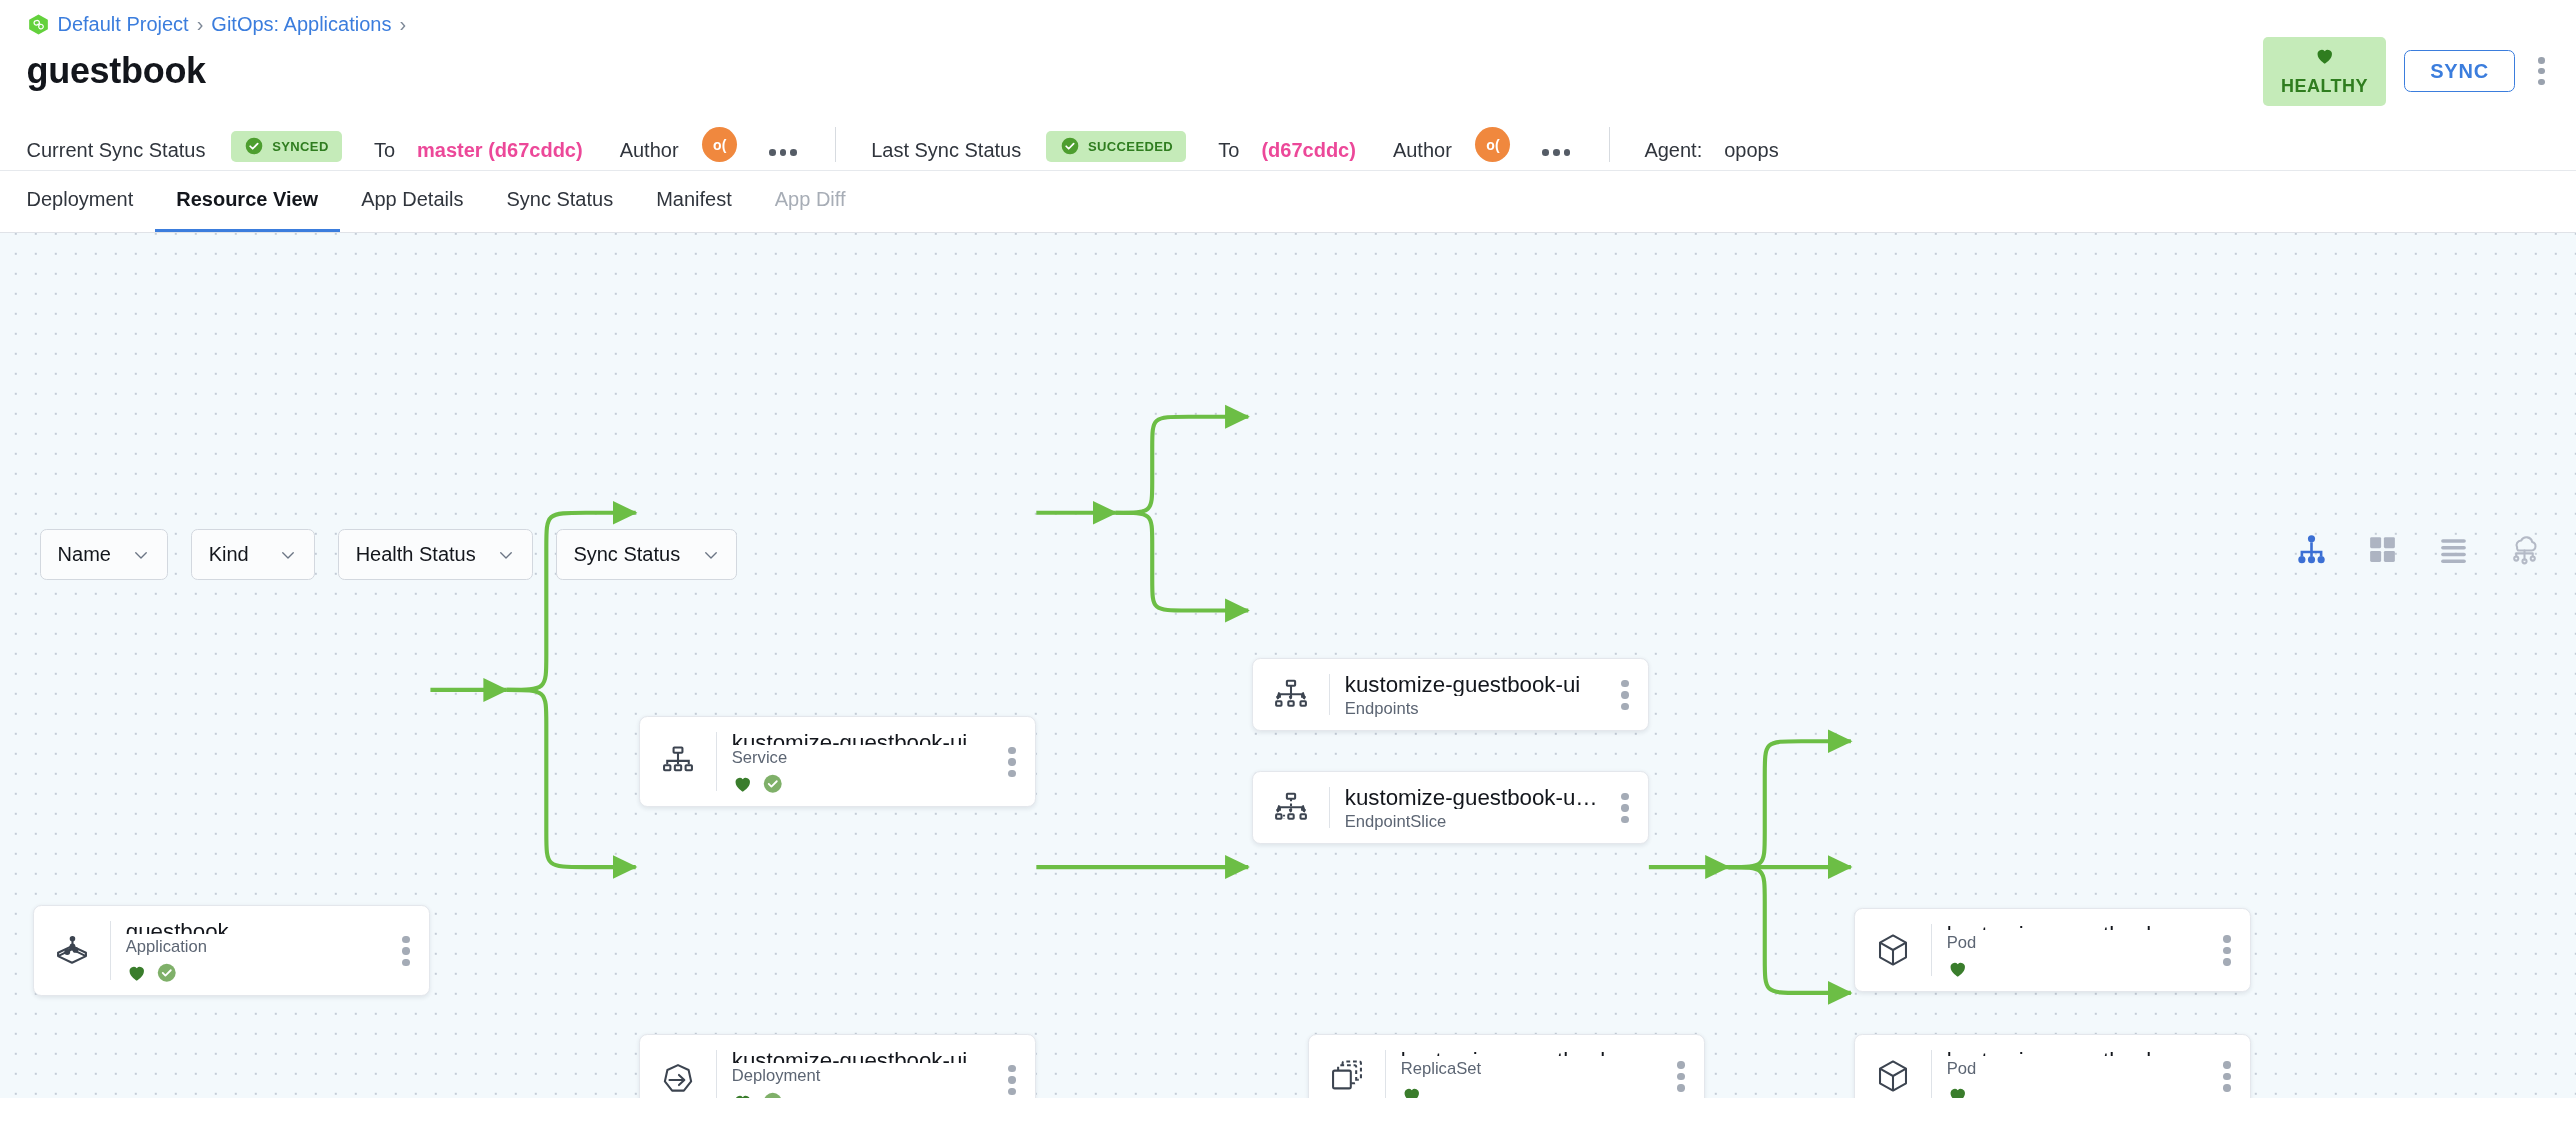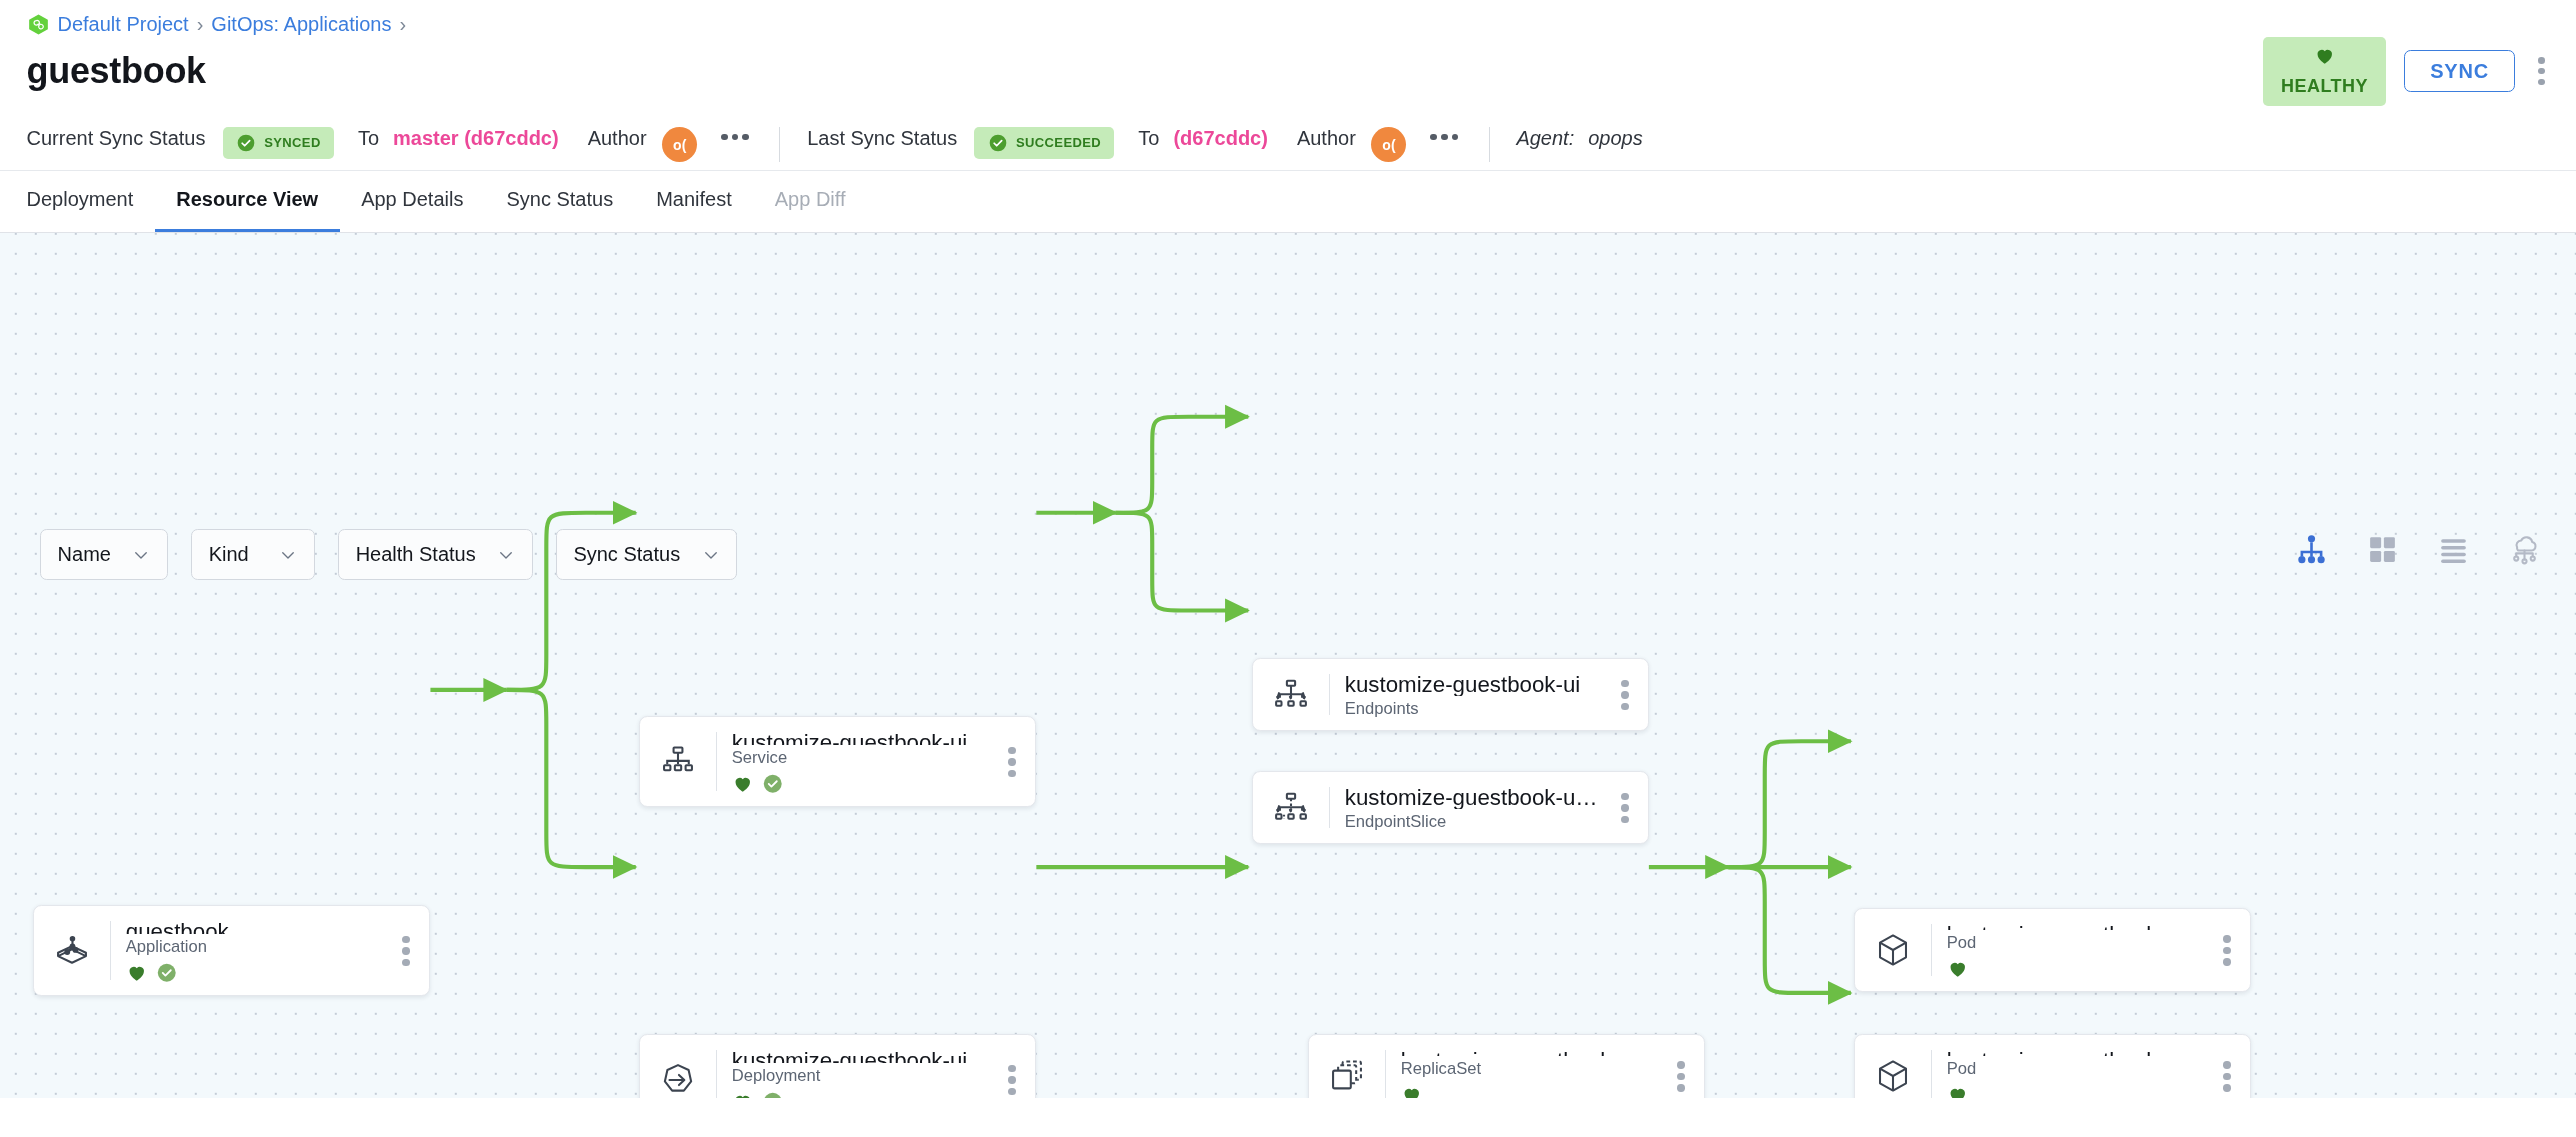--- a/index.html
+++ b/index.html
@@ -32,21 +32,21 @@
   .sync-btn {
     border: 1.7px solid #3b7ddd; color: #3b7ddd; background: #fff;
     border-radius: 6.6px; padding: 8.3px 25px;
     font-size: 20px; font-weight: bold; letter-spacing: 0.8px;
     font-family: "Liberation Sans", sans-serif; cursor: pointer;
   }
   .kebab-v { display: flex; flex-direction: column; gap: 4.1px; padding: 5px; cursor: pointer; }
   .kebab-v i { width: 6.6px; height: 6.6px; border-radius: 50%; background: #9aa2ae; display: block; }
 
   
-  .statusbar { display: flex; align-items: flex-start; gap: 4px; margin-top: 21.5px; padding-bottom: 8.3px; }
+  .statusbar { display: flex; align-items: flex-end; gap: 12px; margin-top: 21.5px; padding-bottom: 8.3px; }
   .st-label { font-size: 20px; color: #30353d; white-space: nowrap; }
   .st-pill {
     display: flex; align-items: center; gap: 8.3px;
     background: #c5ebb9; color: #2f7d1f;
     border-radius: 5px; padding: 5.8px 13.2px;
     font-size: 13px; font-weight: bold; letter-spacing: 0.4px;
     margin-left: 13.2px;
   }
   .check-glyph { width: 20px; height: 20px; display: block; }
   .st-to { font-size: 20px; color: #30353d; margin-left: 20px; }
@@ -54,21 +54,21 @@
   .st-author { font-size: 20px; color: #30353d; margin-left: 25px; }
   .avatar {
     width: 35px; height: 35px; border-radius: 50%;
     background: #f0883e; color: #fff;
     display: flex; align-items: center; justify-content: center;
     font-size: 14px; font-weight: bold; margin-left: 11.6px; overflow: hidden;
   }
   .kebab-h { display: flex; gap: 4.1px; margin-left: 16.6px; padding: 6.6px 3.3px; cursor: pointer; }
   .kebab-h i { width: 6.6px; height: 6.6px; border-radius: 50%; background: #555c66; display: block; }
   .st-divider { width: 0.8px; height: 35px; background: #d7dbe0; margin: 0 23px; }
-  .st-agent { font-size: 20px; color: #30353d; font-style: italic; }
+  .st-agent { font-size: 20px; color: #30353d; }
 
   
   .tabs {
     display: flex; align-items: flex-end; gap: 0;
     border-top: 0.8px solid #e6e9ed; border-bottom: 0.8px solid #e0e3e8;
     padding: 0 26.5px; background: #fff; height: 63px;
   }
   .tab {
     font-size: 20px; color: #30353d; padding: 0 21.5px; height: 63px;
     display: flex; align-items: center; cursor: pointer;

